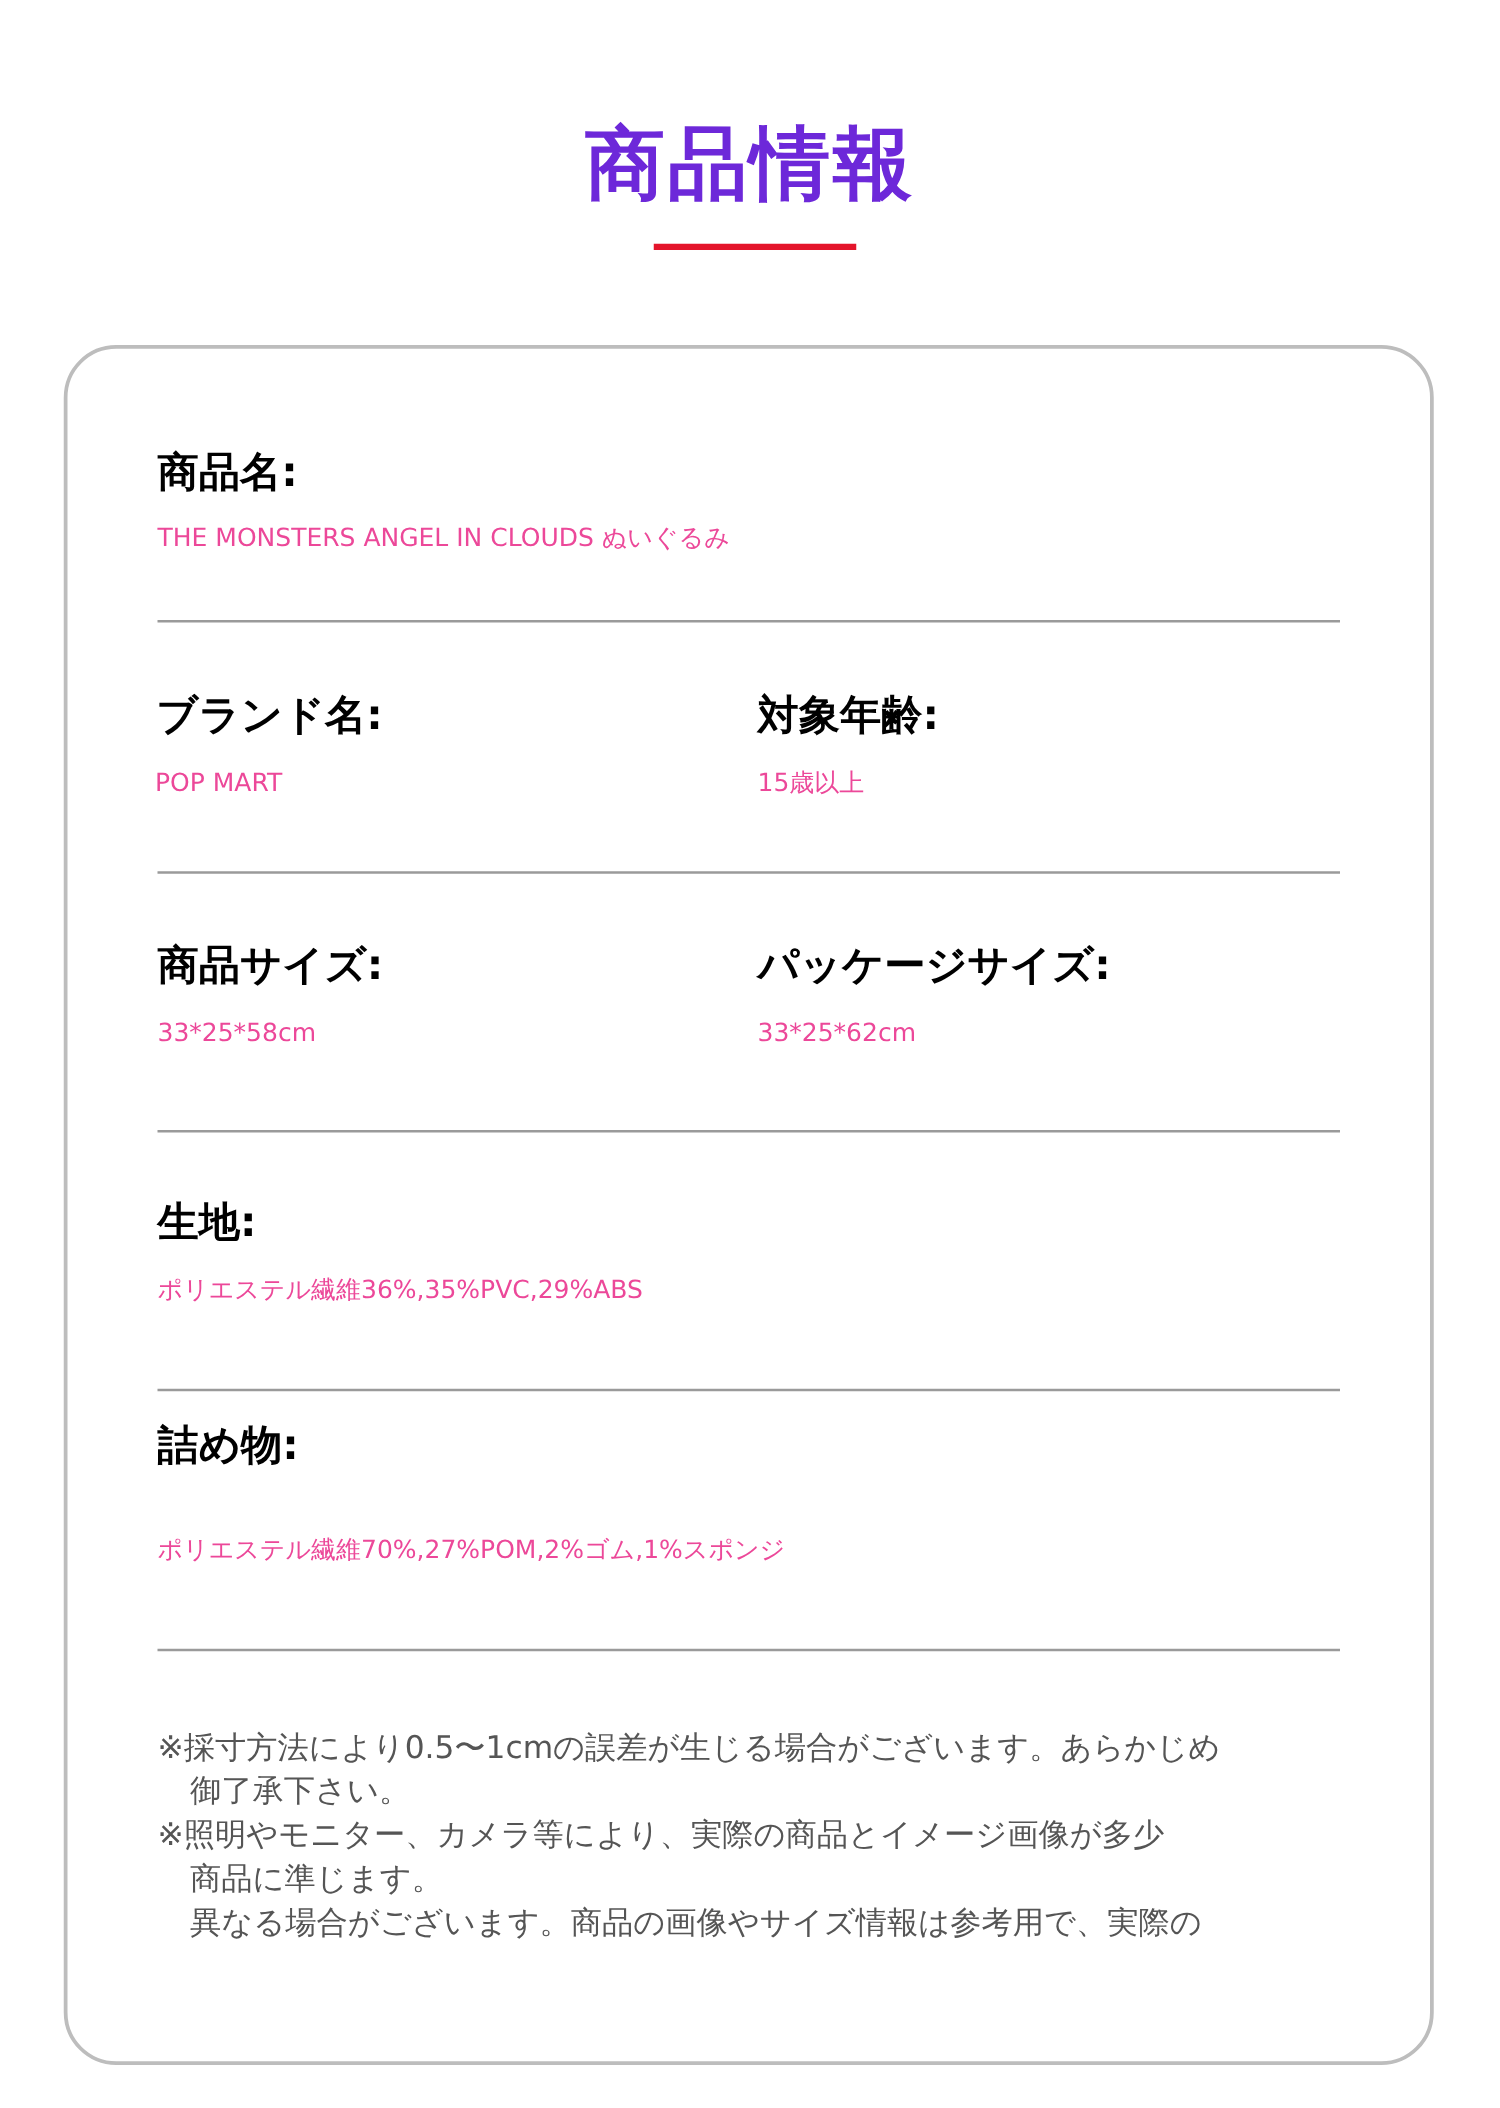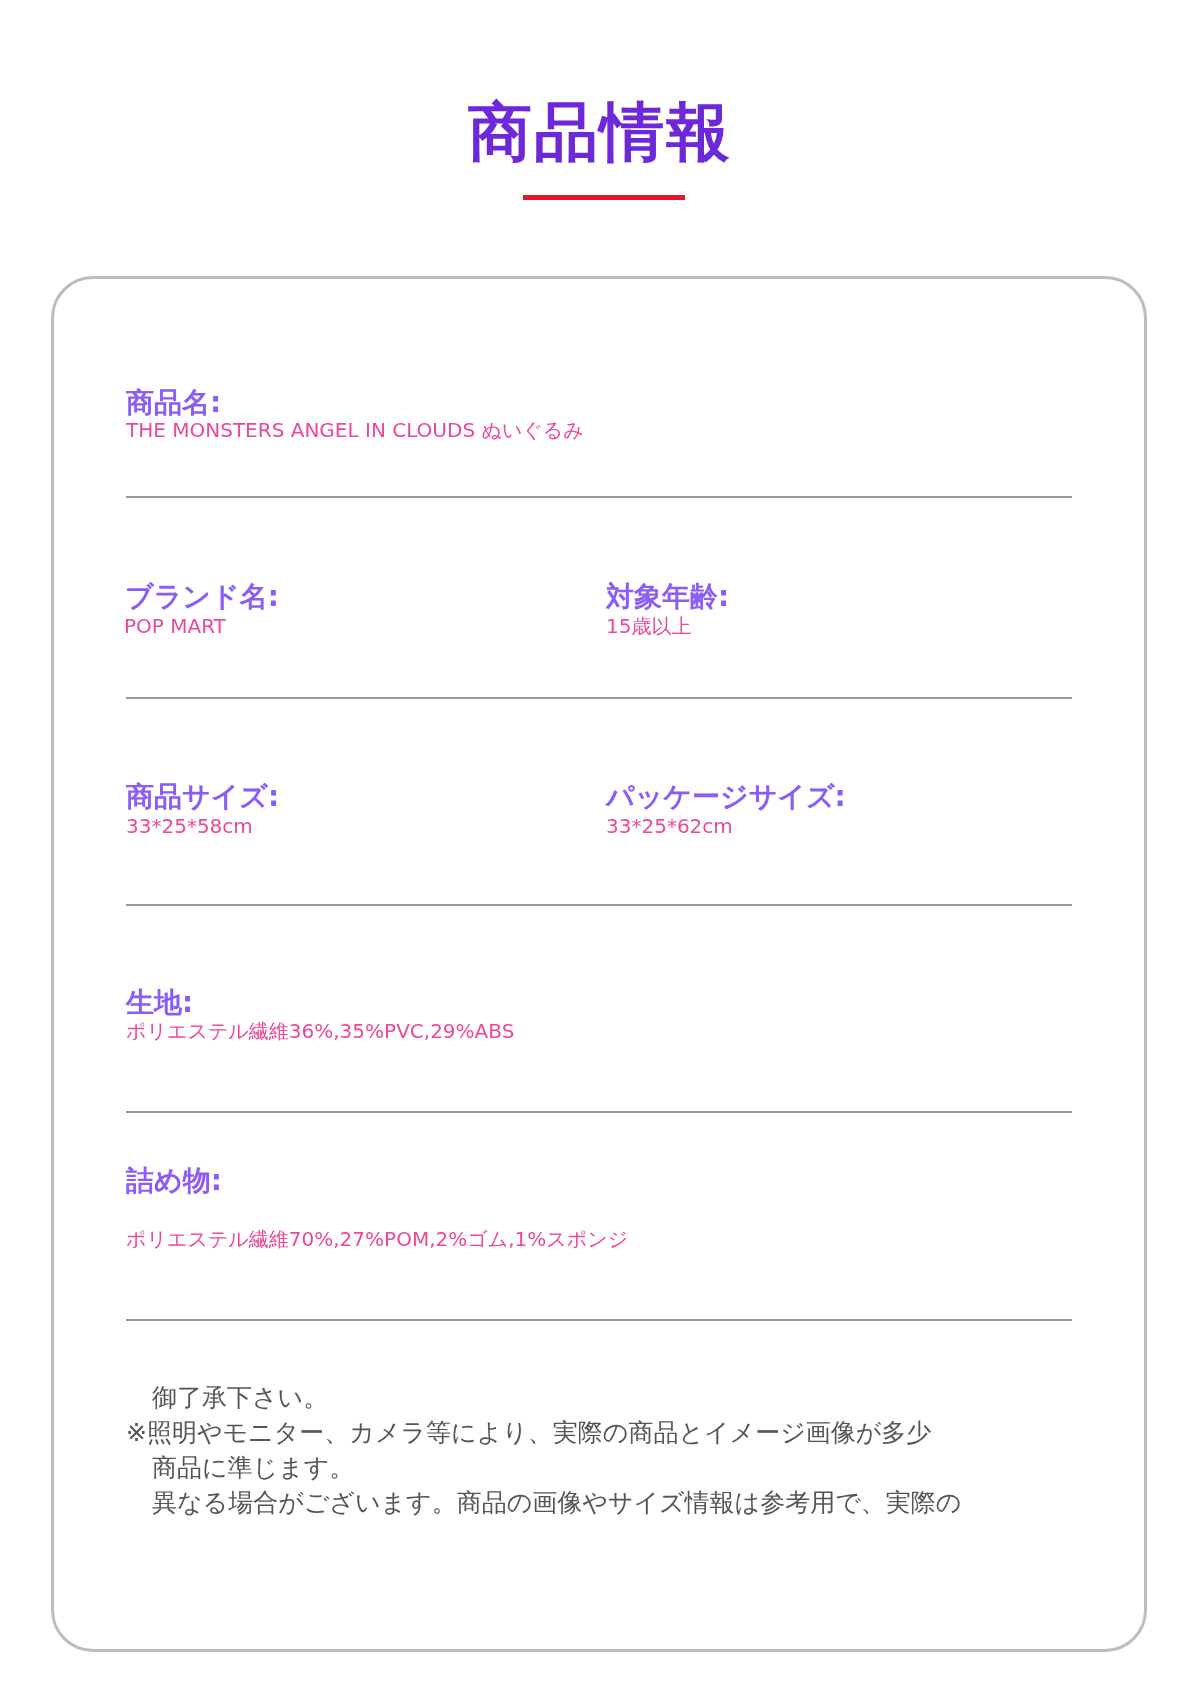--- a/index.html
+++ b/index.html
@@ -39,26 +39,25 @@
     left: 51px;
     top: 276px;
     width: 1096px;
     height: 1376px;
     border: 3px solid #bdbdbd;
     border-radius: 42px;
     box-sizing: border-box;
   }
   .field-label {
     position: absolute;
-    font-size: 28px;
+    font-size: 33px;
     font-weight: bold;
-    color: #8b5cf6;
+    color: #000000;
     line-height: 40px;
     white-space: nowrap;
-    margin-top: 25px;
   }
   .field-value {
     position: absolute;
     font-size: 20px;
     color: #ec4899;
     line-height: 40px;
     white-space: nowrap;
   }
   .divider {
     position: absolute;
@@ -109,17 +108,18 @@
 
 <div class="field-label" style="left:126px; top:958px;">生地:</div>
 <div class="field-value" style="left:126px; top:1011px;">ポリエステル繊維36%,35%PVC,29%ABS</div>
 <div class="divider" style="top:1111px;"></div>
 
 <div class="field-label" style="left:126px; top:1136px;">詰め物:</div>
 <div class="field-value" style="left:126px; top:1219px;">ポリエステル繊維70%,27%POM,2%ゴム,1%スポンジ</div>
 <div class="divider" style="top:1319px;"></div>
 
 <div class="notes">
+  <div class="note-line">※採寸方法により0.5〜1cmの誤差が生じる場合がございます。あらかじめ</div>
   <div class="note-line indent">御了承下さい。</div>
   <div class="note-line">※照明やモニター、カメラ等により、実際の商品とイメージ画像が多少</div>
   <div class="note-line indent">商品に準じます。</div>
   <div class="note-line indent">異なる場合がございます。商品の画像やサイズ情報は参考用で、実際の</div>
 </div>
 
 </body></html>

